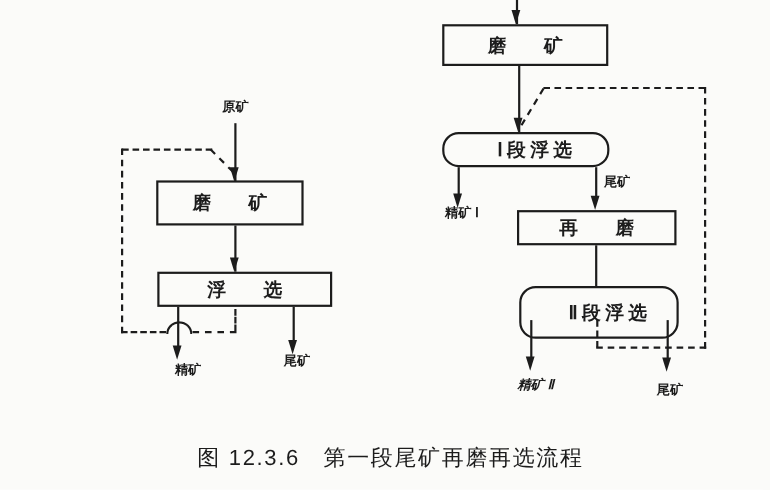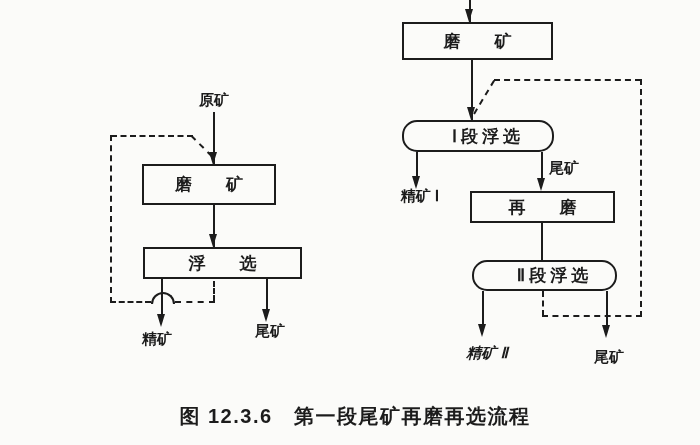--- a/index.html
+++ b/index.html
@@ -3,21 +3,21 @@
 <meta charset="utf-8">
 <style>
   html,body{margin:0;padding:0;}
   .page{
     position:relative;width:700px;height:445px;
     background:#fbfbf9;overflow:hidden;
     font-family:"Liberation Sans",sans-serif;
     color:#1c1c1c;
   }
   .lbl{
-    position:absolute;font-weight:bold;font-size:15px;
+    position:absolute;font-weight:bold;font-size:12px;
     text-align:center;line-height:1.15;white-space:nowrap;
   }
   .box{
     position:absolute;border:2.5px solid #1c1c1c;
     display:flex;align-items:center;justify-content:center;
     font-weight:bold;font-size:17px;white-space:pre;
     background:transparent;box-sizing:border-box;
   }
   .sp{letter-spacing:4px;padding-left:20px;border-radius:15px;}
   .vl{position:absolute;width:2px;background:#1c1c1c;}
@@ -27,21 +27,21 @@
   .arr{
     position:absolute;width:0;height:0;
     border-left:4px solid transparent;border-right:4px solid transparent;
     border-top:13px solid #1c1c1c;
   }
   .hop{
     position:absolute;border:2px solid #1c1c1c;border-bottom:none;
     border-radius:12px 12px 0 0;box-sizing:border-box;
   }
   .caption{
-    position:absolute;font-weight:bold;font-size:20px;
+    position:absolute;font-weight:normal;font-size:20px;
     letter-spacing:1.5px;text-align:center;white-space:nowrap;
   }
 </style>
 </head>
 <body>
 
 <div class="page">
 
   <div>
 
@@ -60,21 +60,21 @@
 
     <div class="box" style="left:142px;top:164px;width:134px;height:41px;">磨　　矿</div>
 
     <div class="vl" style="left:213px;top:205px;height:42px;"></div>
     <div class="arr" style="left:209px;top:234px;"></div>
 
     <div class="box" style="left:143px;top:247px;width:159px;height:32px;">浮　　选</div>
 
     <div class="vl" style="left:161px;top:279px;height:36px;"></div>
     <div class="arr" style="left:157px;top:314px;"></div>
-    <div class="lbl" style="left:131px;top:330px;width:52px;">精矿</div>
+    <div class="lbl" style="left:131px;top:330px;width:52px;text-align:right;">精矿</div>
 
     <div class="vl" style="left:266px;top:279px;height:31px;"></div>
     <div class="arr" style="left:262px;top:309px;"></div>
     <div class="lbl" style="left:244px;top:322px;width:52px;">尾矿</div>
   </div>
 
   <div>
 
     <div class="vl" style="left:469px;top:0px;height:22px;"></div>
     <div class="arr" style="left:465px;top:9px;"></div>
@@ -95,21 +95,21 @@
     <div class="lbl" style="left:386px;top:187px;width:68px;">精矿 Ⅰ</div>
 
     <div class="vl" style="left:541px;top:152px;height:27px;"></div>
     <div class="arr" style="left:537px;top:178px;"></div>
     <div class="lbl" style="left:549px;top:159px;width:44px;text-align:left;">尾矿</div>
 
     <div class="box" style="left:470px;top:191px;width:145px;height:32px;">再　　磨</div>
 
     <div class="vl" style="left:541px;top:223px;height:37px;"></div>
 
-    <div class="box sp" style="left:472px;top:260px;width:145px;height:31px;">Ⅱ段浮选</div>
+    <div class="box sp" style="left:472px;top:260px;width:145px;height:48px;">Ⅱ段浮选</div>
 
     <div class="vl" style="left:482px;top:291px;height:34px;"></div>
     <div class="arr" style="left:478px;top:324px;"></div>
     <div class="lbl" style="left:451px;top:344px;width:72px;font-style:italic;">精矿 Ⅱ</div>
 
     <div class="dv" style="left:542px;top:291px;height:25px;"></div>
     <div class="dh" style="left:542px;top:315px;width:100px;"></div>
 
     <div class="vl" style="left:606px;top:291px;height:35px;"></div>
     <div class="arr" style="left:602px;top:325px;"></div>

